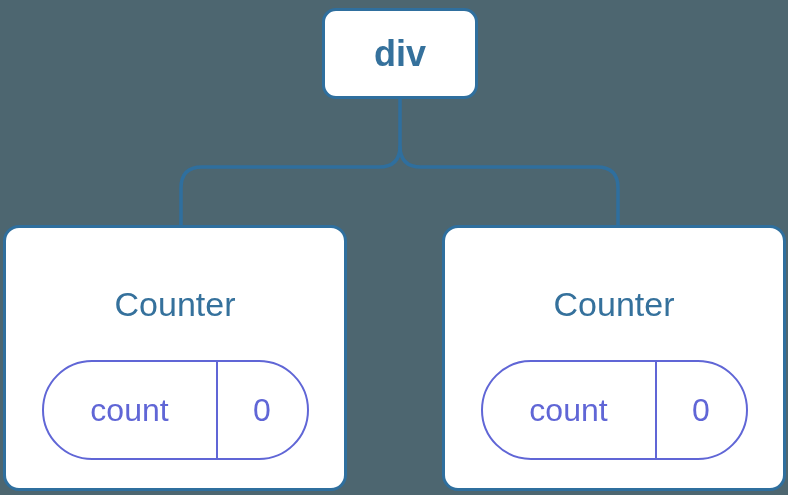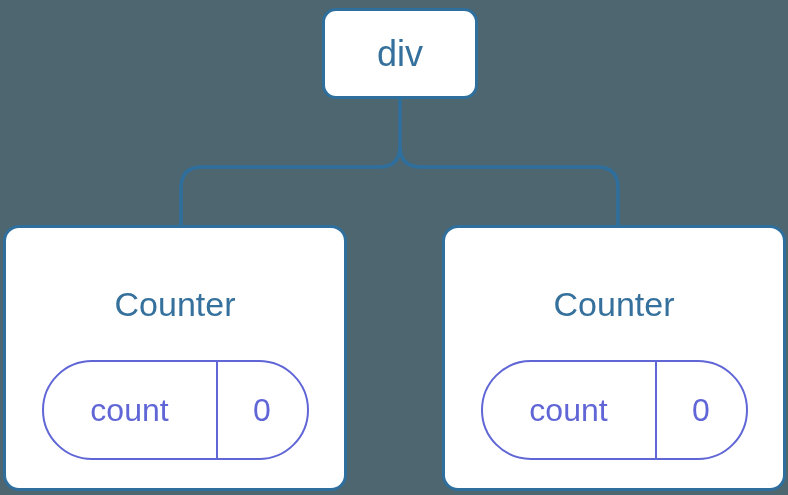--- a/index.html
+++ b/index.html
@@ -42,21 +42,21 @@
     width: 156px;
     height: 91px;
     background: var(--node-bg);
     border: 3px solid var(--node-border);
     border-radius: 14px;
     display: flex;
     align-items: center;
     justify-content: center;
     color: var(--node-text);
     font-size: 36px;
-    font-weight: 400;
+    font-weight: 700;
   }
   .card {
     position: absolute;
     top: 225px;
     width: 344px;
     height: 266px;
     background: var(--node-bg);
     border: 3px solid var(--node-border);
     border-radius: 16px;
     display: flex;

